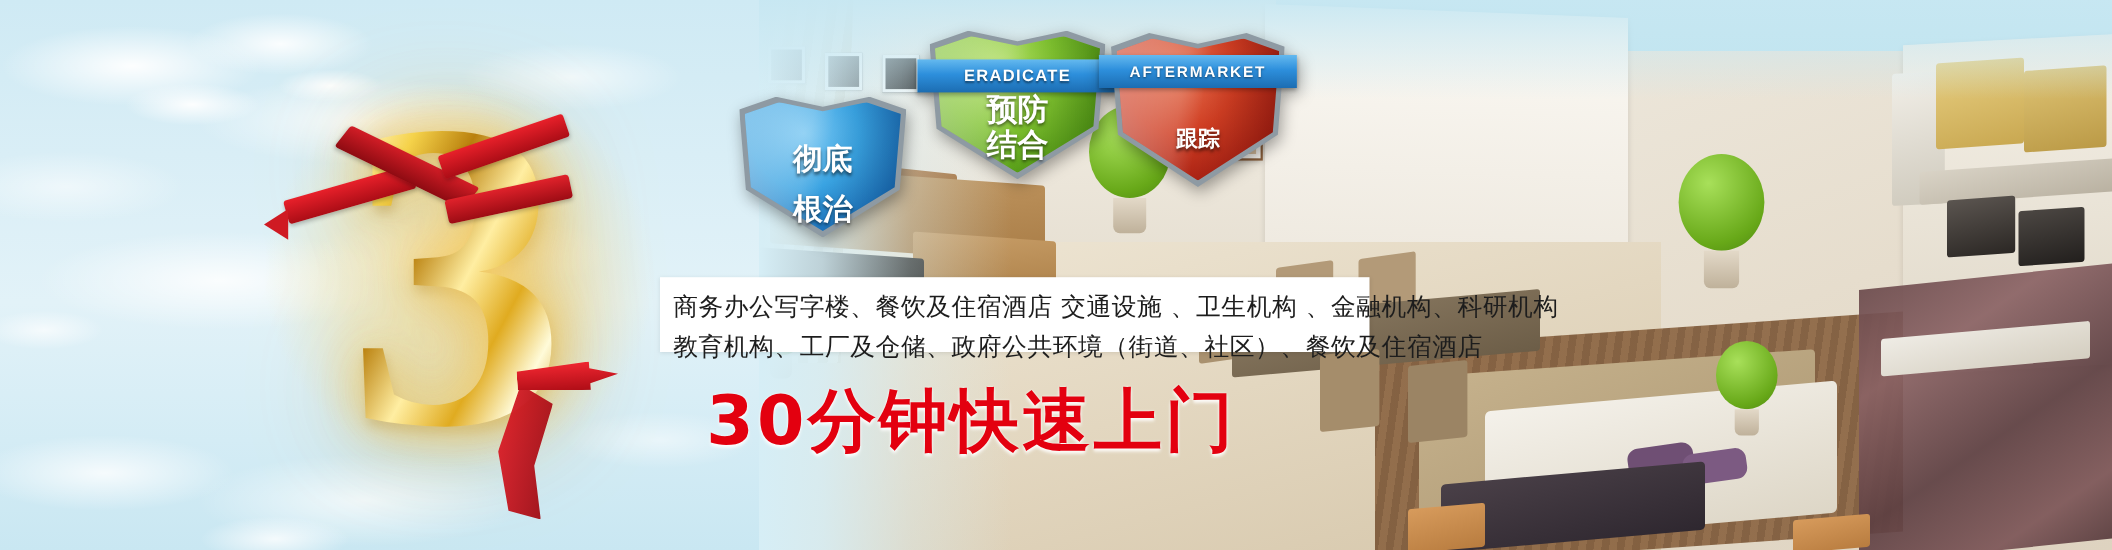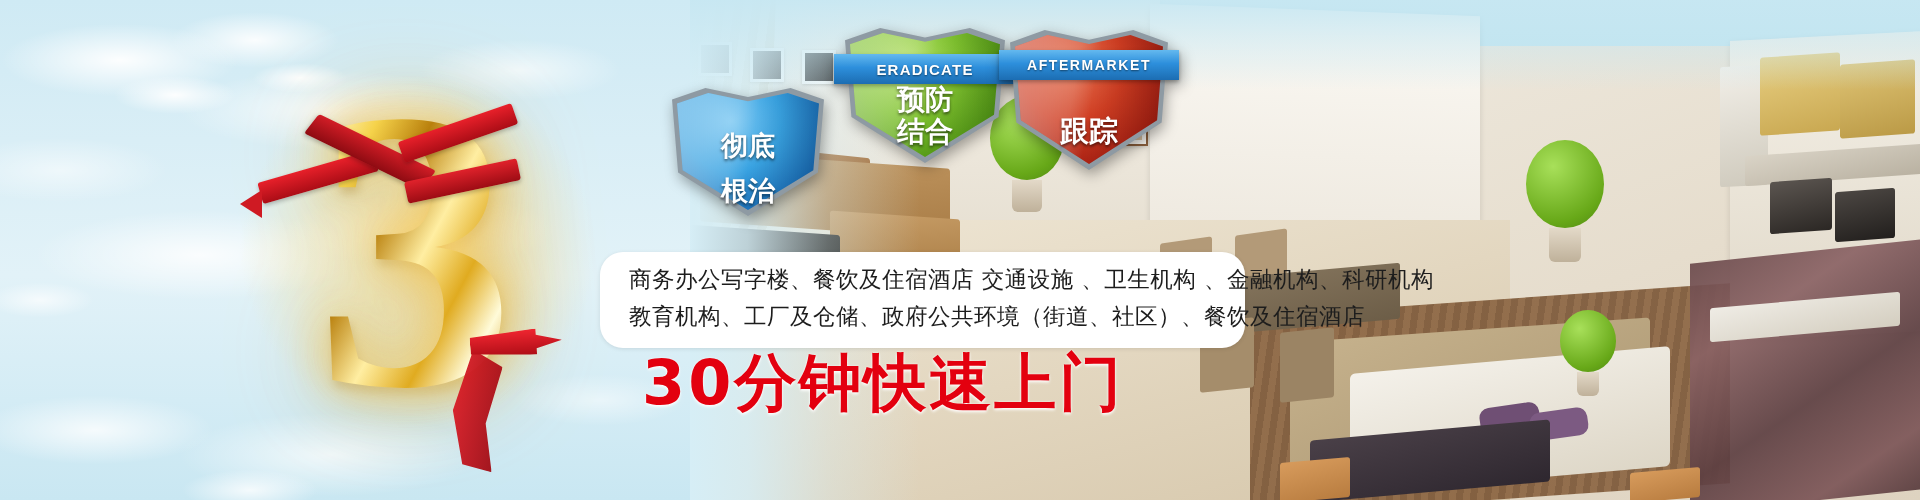--- a/index.html
+++ b/index.html
@@ -253,25 +253,24 @@
   }
 
   
   #shield-eradicate  { left:672px; top:88px;  width:152px; height:128px; }
   #shield-prevention { left:845px; top:28px;  width:160px; height:135px; }
   #shield-aftermarket{ left:1010px;top:30px;  width:158px; height:140px;text-decoration:underline; }
 
   
   #info-panel {
     position:absolute;
-    left:600px; top:252px; width:645px; height:96px;
+    left:600px; top:252px; width:645px; height:68px;
     background:#fff;
-    padding:9px 0 0 17px;
+    padding:9px 0 0 0;
     box-shadow:0 1px 4px rgba(0,0,0,.10);
-    border-radius:23px;
   }
   #info-panel .line {
     color:#1d1d1d;
     font-size:22.5px;
     line-height:37px;
     letter-spacing:.5px;
     padding-left:12px;
     white-space:nowrap;
     font-family:"DejaVu Sans","Liberation Sans",sans-serif;
   }
@@ -394,21 +393,21 @@
     <div class="band band-blue" style="top:26px;font-size:15px;">ERADICATE</div>
     <div class="cn-text" style="top:89px;font-size:28px;">结合</div>
     <div class="cn-text" style="top:57px;font-size:28px;">预防</div>
   </div>
 
   <div class="shield sh-red" id="shield-aftermarket">
     <div class="plate"></div>
     <div class="face"></div>
     <div class="gloss"></div>
     <div class="band band-blue" style="top:20px;font-size:14px;letter-spacing:1.6px;">AFTERMARKET</div>
-    <div class="cn-text" style="top:86px;font-size:29px;">跟踪</div>
+    <div class="cn-text" style="top:86px;font-size:20px;">跟踪</div>
   </div>
 
   <div id="info-panel">
     <div class="line">商务办公写字楼、餐饮及住宿酒店 交通设施 、卫生机构 、金融机构、科研机构</div>
     <div class="line">教育机构、工厂及仓储、政府公共环境（街道、社区）、餐饮及住宿酒店</div>
   </div>
 
   <div id="headline">30分钟快速上门</div>
 
 </div>

